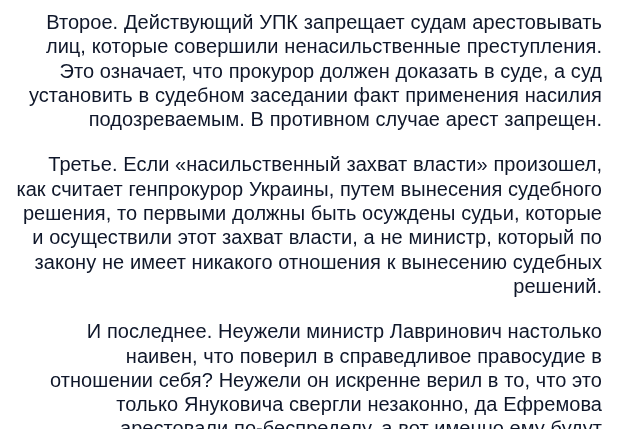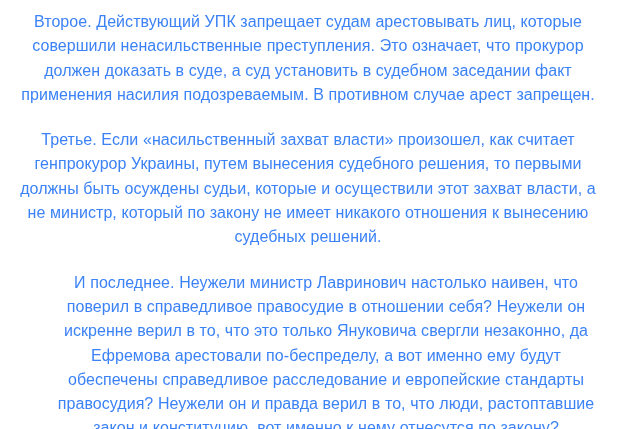--- a/index.html
+++ b/index.html
@@ -12,25 +12,25 @@
     background: #ffffff;
     font-family: "Liberation Sans", sans-serif;
     overflow: hidden;
   }
   .article {
     padding: 10px 16px 0 14px;
     box-sizing: border-box;
     width: 618px;
   }
   .para {
-    color: #3b82f6;
-    font-size: 16px;
+    color: #0f172a;
+    font-size: 20px;
     line-height: 24.3px;
     margin: 0 0 21px 0;
-    text-align: center;
+    text-align: right;
     letter-spacing: 0.05px;
     word-spacing: 0.1px;
   }
   .para:last-child {
     margin-bottom: 0;
     margin-left: 36px;
   }
 </style>
 </head>
 <body>

